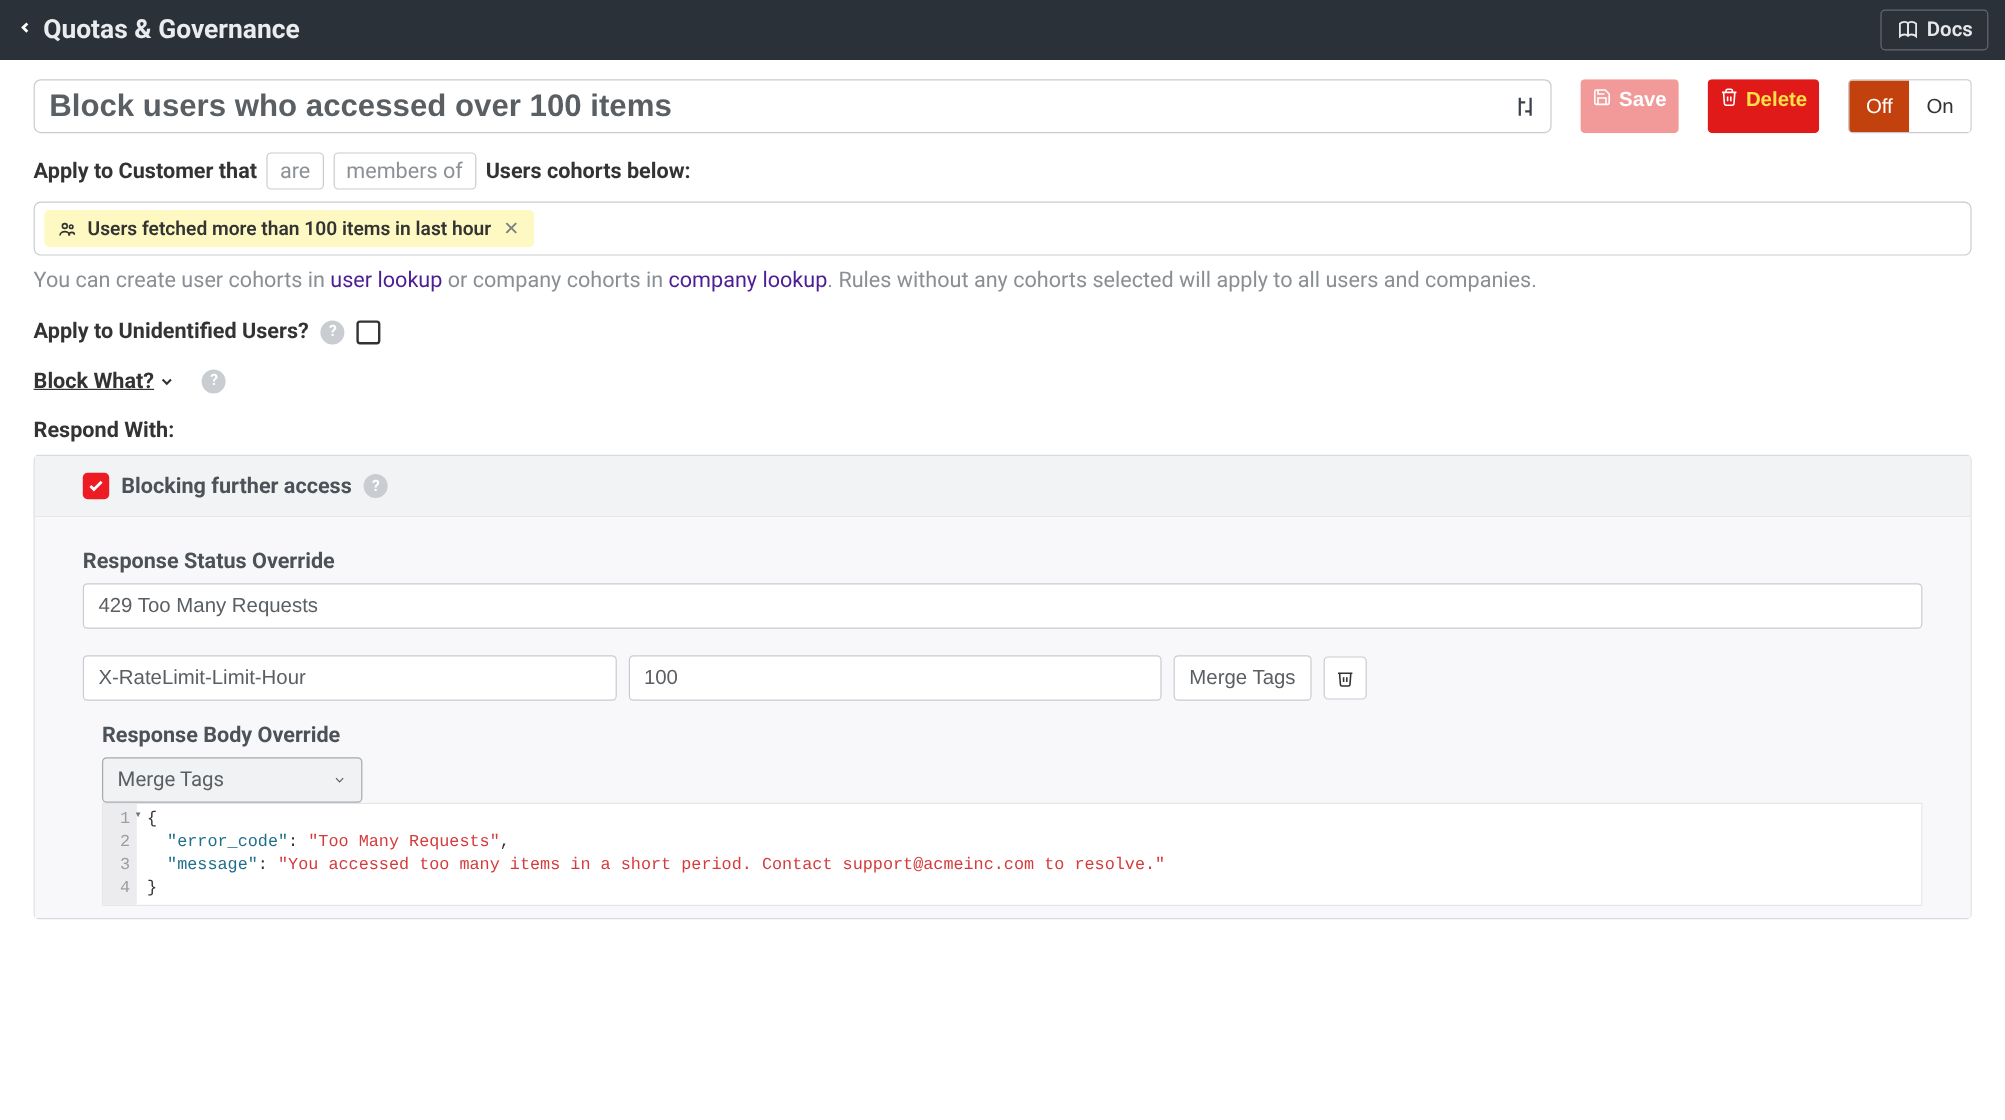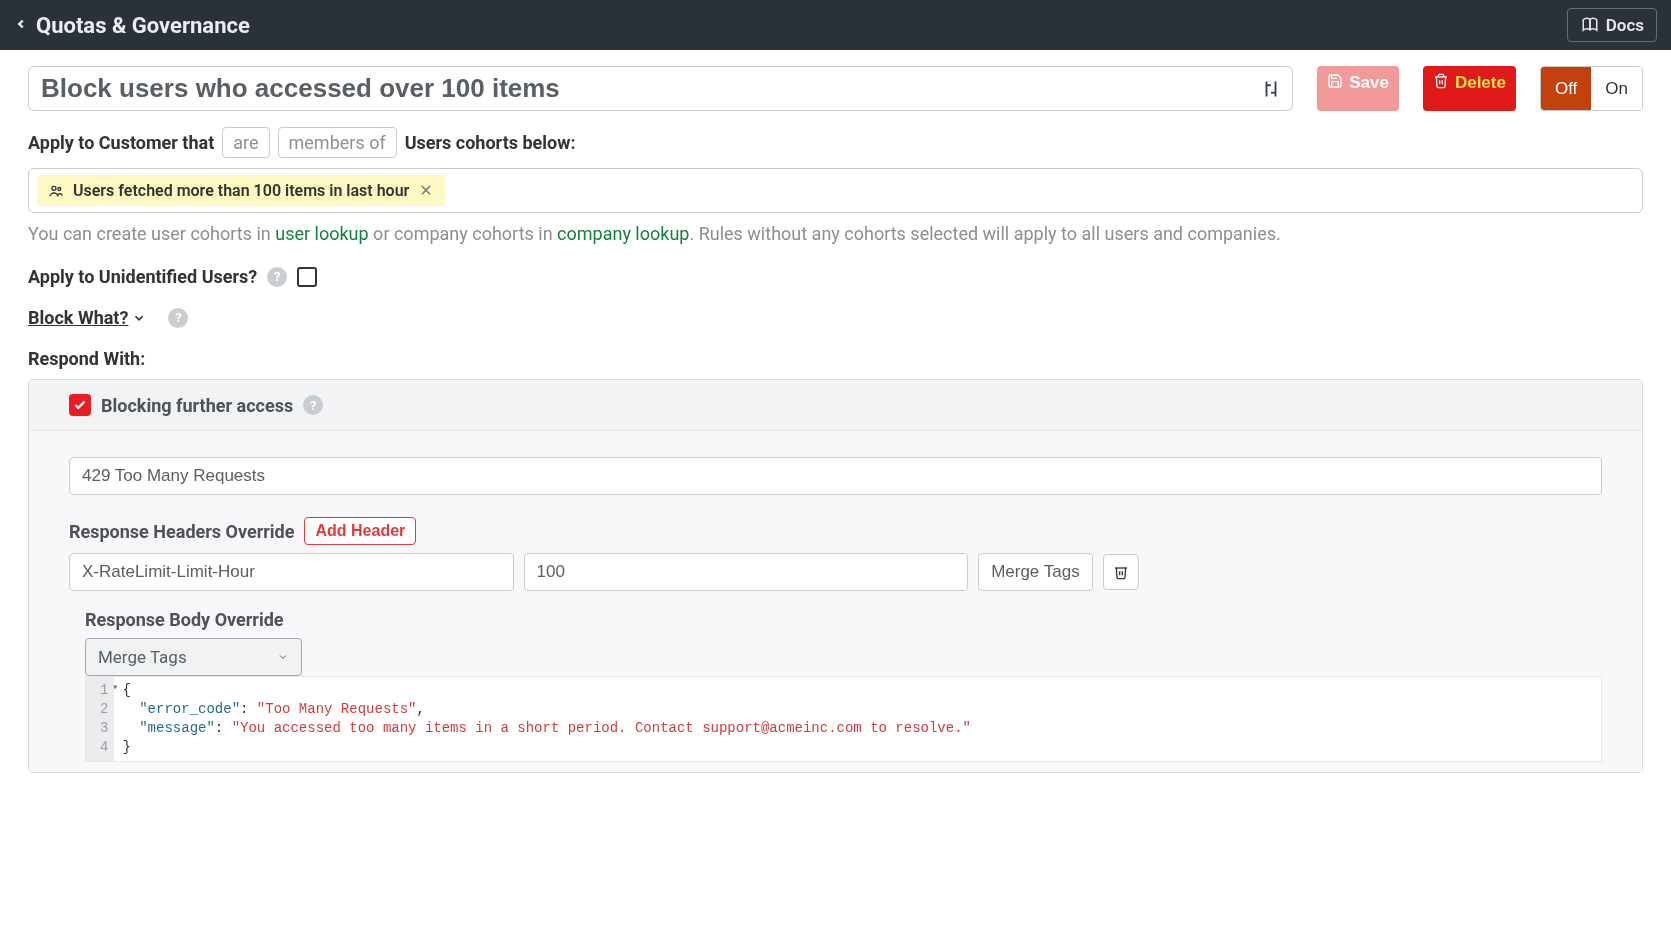--- a/index.html
+++ b/index.html
@@ -160,21 +160,21 @@
     font-size: 16px;
     cursor: pointer;
     padding: 0 2px;
     font-weight: 400;
   }
   .hint-text {
     color: #8a8f94;
     font-size: 18px;
     margin-bottom: 22px;
   }
-  .hint-text a { color: #15803d; text-decoration: none; text-align: center; }
+  .hint-text a { color: #4c1d95; text-decoration: none; text-align: center; }
   .row-label {
     display: flex;
     align-items: center;
     gap: 10px;
     font-size: 18px;
     font-weight: 700;
     color: #333;
     margin-bottom: 20px;
   }
   .help-circle {
@@ -438,28 +438,25 @@
             <polyline points="20 6 9 17 4 12"></polyline>
           </svg>
       </span>
       <span>Blocking further access</span>
       <span class="help-circle">?</span>
     </div>
 
     <div class="respond-body">
 
       <div class="field-group">
+        <div class="field-label">Response Status Override</div>
         <input class="text-input" value="429 Too Many Requests" style="">
       </div>
 
       <div class="field-group" style="margin-bottom:10px;">
-        <div class="field-label">
-          <span>Response Headers Override</span>
-          <button class="add-header-btn">Add Header</button>
-        </div>
         <div class="header-row">
           <input class="text-input hk" value="X-RateLimit-Limit-Hour" style="">
           <input class="text-input hv" value="100" style="">
           <button class="merge-tags-btn">Merge Tags</button>
           <span class="icon-btn">
             <svg width="16" height="16" viewBox="0 0 24 24" fill="none" stroke="#333" stroke-width="2">
                 <polyline points="3 6 5 6 21 6"></polyline>
                 <path d="M19 6l-1 14a2 2 0 0 1-2 2H8a2 2 0 0 1-2-2L5 6"></path>
                 <path d="M10 11v6M14 11v6"></path>
               </svg>

